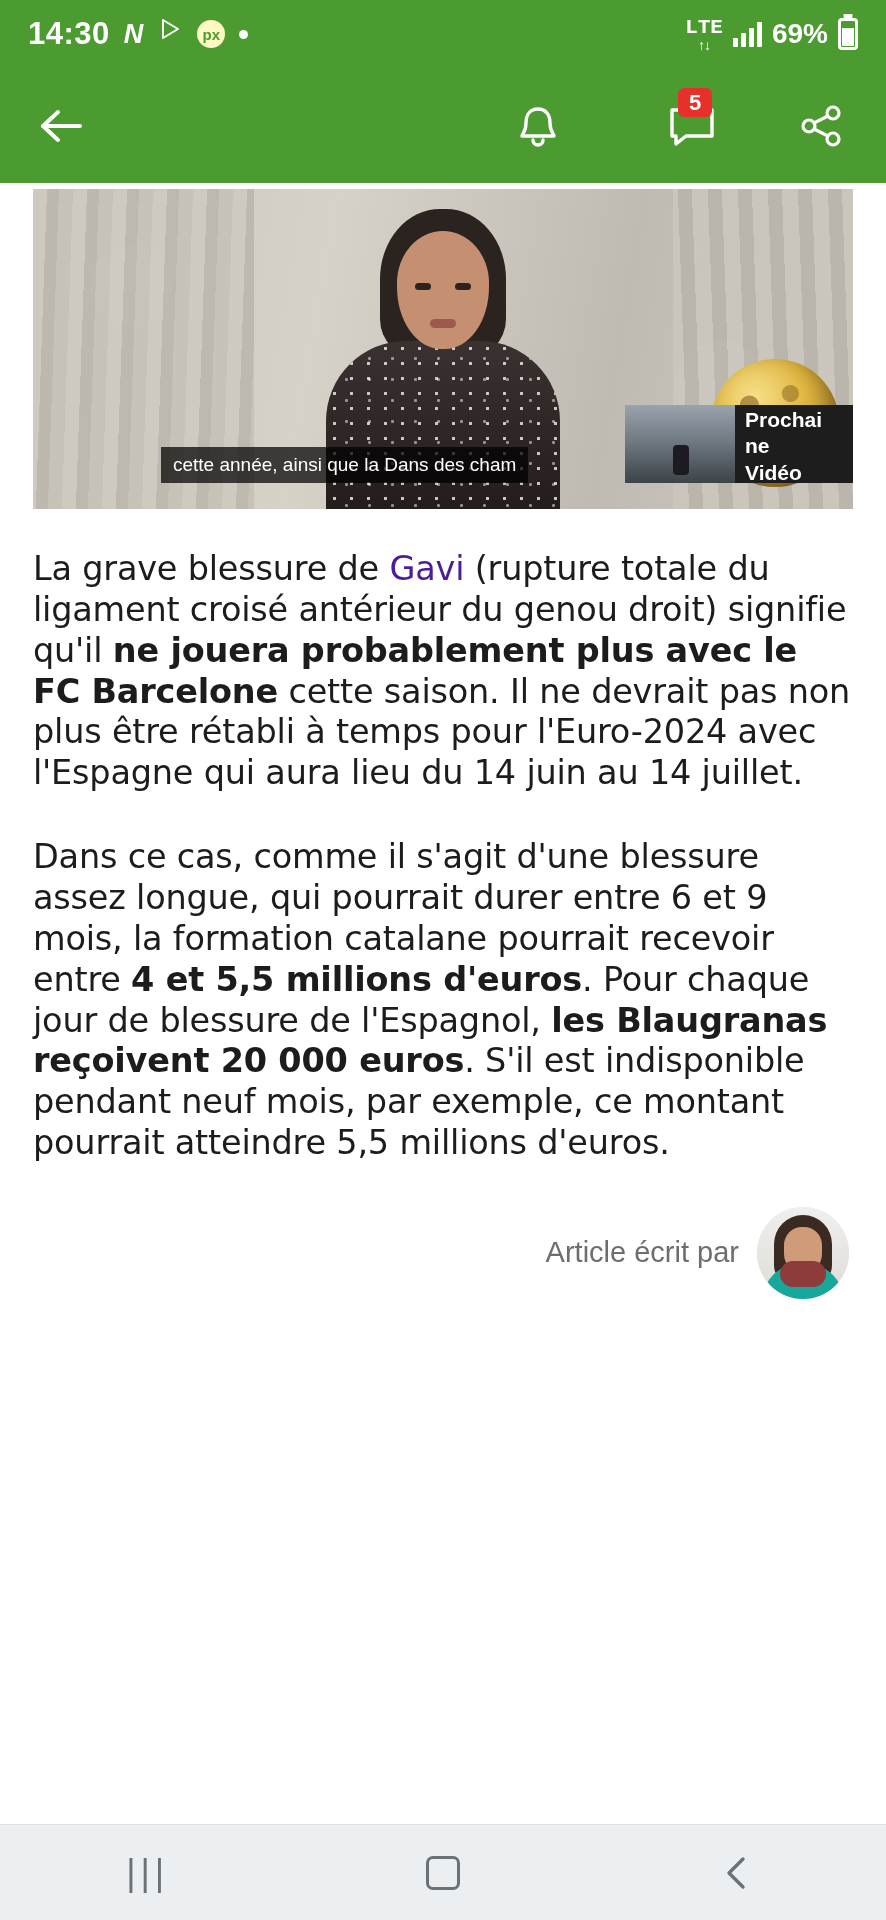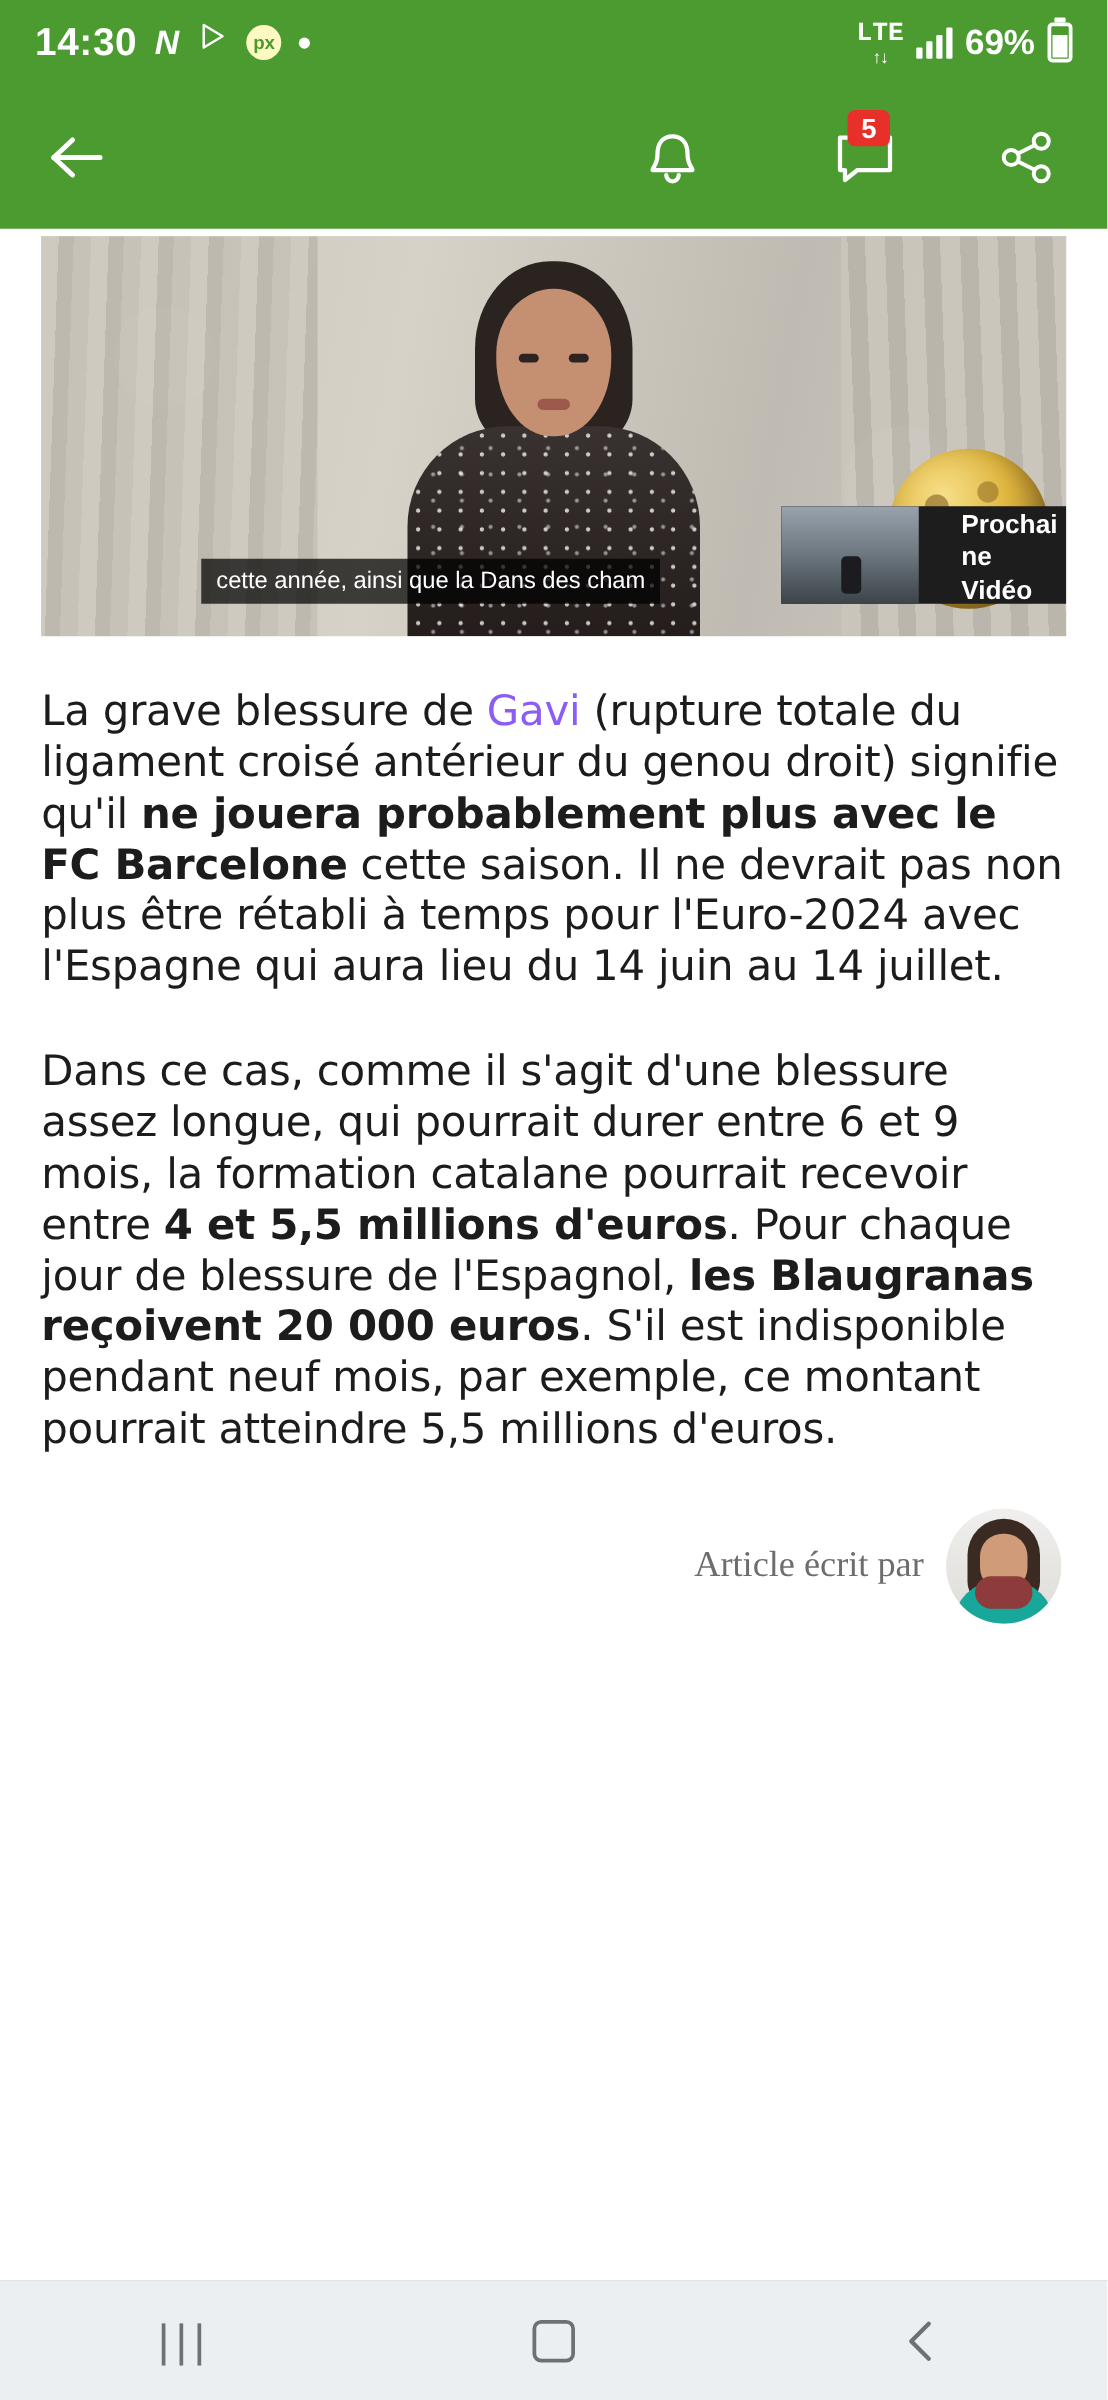--- a/index.html
+++ b/index.html
@@ -296,21 +296,20 @@
   }
   .pip {
     position: absolute;
     right: 0;
     bottom: 26px;
     width: 228px;
     height: 78px;
     display: flex;
     background: #1d1d1d;
     overflow: hidden;
-    gap: 24px;
   }
   .pip-thumb {
     width: 110px;
     height: 100%;
     background: linear-gradient(180deg, #9aa3ad 0%, #6e7880 48%, #3c4349 100%);
     position: relative;
   }
   .pip-thumb::after {
     content: "";
     position: absolute;
@@ -339,33 +338,33 @@
   }
   .para {
     font-family: "DejaVu Sans", sans-serif;
     font-size: 33.5px;
     line-height: 1.22;
     color: #1c1c1c;
     margin-bottom: 43px;
     letter-spacing: -0.2px;
   }
   .para b { font-weight: bold; }
-  .lnk { color: #8b5cf6; }
+  .lnk { color: #4c1d95; }
 
   .byline {
     display: flex;
     align-items: center;
     justify-content: flex-end;
     gap: 18px;
     margin-top: 36px;
     padding-right: 4px;
   }
   .byline-text {
     text-align: right;
-    font-family: Liberation Serif, serif;
+    font-family: Liberation Sans, sans-serif;
     font-size: 29px;
     line-height: 1.3;
     color: #6d6d6d;
   }
   .byline-text .nm { color: #4a4a4a; }
   .avatar {
     width: 92px;
     height: 92px;
     border-radius: 50%;
     overflow: hidden;

